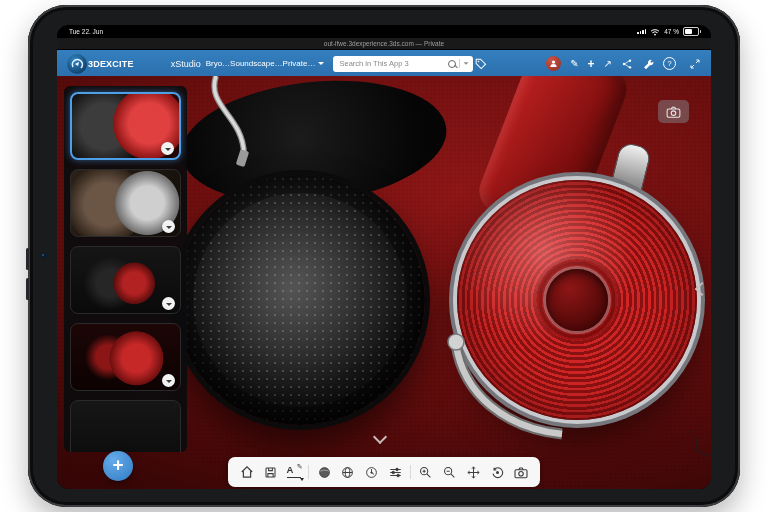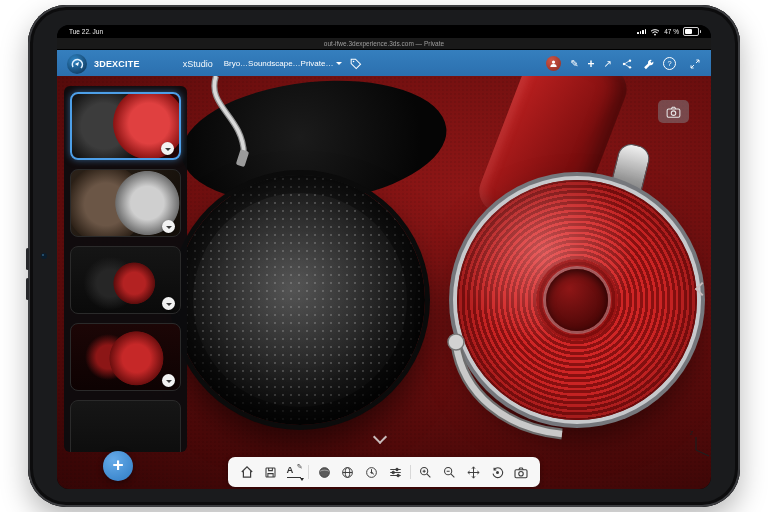--- a/index.html
+++ b/index.html
@@ -20,21 +20,21 @@
   .sb-right{display:flex;align-items:center;gap:4px;}
   .sig{display:flex;align-items:flex-end;gap:1px;}
   .sig i{display:block;width:1.5px;background:#fff;border-radius:.5px;}
   .bat{position:relative;width:14px;height:7px;border:1px solid #cfcfcf;border-radius:2px;}
   .bat::after{content:'';position:absolute;right:-3px;top:2px;width:1.5px;height:3px;background:#cfcfcf;border-radius:1px;}
   .bat-fill{position:absolute;left:1px;top:1px;bottom:1px;width:50%;background:#fff;border-radius:1px;}
 
   .urlbar{height:11px;display:flex;align-items:center;justify-content:center;background:#191919;color:#9e9e9e;font-size:6.5px;border-bottom:1px solid #000;}
 
   
-  .appbar{height:27px;display:flex;align-items:center;gap:7px;padding:0 10px;color:#fff;
+  .appbar{height:27px;display:flex;align-items:center;gap:1px;padding:0 10px;color:#fff;
     background:linear-gradient(#357fbe,#2b6fae);}
   .logo{width:20px;height:20px;border-radius:50%;background:radial-gradient(circle at 38% 32%,#2f86c6,#123f66 78%);display:flex;align-items:center;justify-content:center;flex:0 0 auto;}
   .brand{font-weight:bold;font-size:9px;letter-spacing:.2px;}
   .appname{font-size:9px;opacity:.95;margin-left:36px;}
   .doc{font-size:8px;margin-left:4px;white-space:nowrap;display:flex;align-items:center;gap:3px;}
   .caret-down{width:0;height:0;border-left:3px solid transparent;border-right:3px solid transparent;border-top:3.5px solid #fff;display:inline-block;}
   .search{margin-left:8px;width:132px;height:16px;background:#fff;border-radius:3px;display:flex;align-items:center;padding:0 4px;gap:3px;}
   .search input{border:none;outline:none;flex:1;width:0;font-size:7.5px;color:#333;font-family:"Liberation Sans",sans-serif;background:transparent;}
   .search input::placeholder{color:#8a8a8a;}
   .mag{position:relative;width:6px;height:6px;border:1.2px solid #6b6b6b;border-radius:50%;flex:0 0 auto;}
@@ -159,20 +159,26 @@
           <path d="M4 11a5 5 0 1 1 8 1" stroke="#dff0ff" stroke-width="1.6" fill="none"></path>
           <path d="M6 8l4-2-1 4z" fill="#fff"></path>
         </svg>
       </div>
       <span class="brand">3DEXCITE</span>
       <span class="appname">xStudio</span>
       <span class="doc">
         <span>Bryo…Soundscape…Private…</span>
         <i class="caret-down"></i>
       </span>
+      <span class="search">
+        <input placeholder="Search in This App 3" style="">
+        <i class="mag"></i>
+        <i class="sdiv"></i>
+        <i class="caret-down caret-grey"></i>
+      </span>
       <svg width="13" height="13" viewBox="0 0 18 18">
         <path d="M3 9V3h6l7 7-6 6z" stroke="#fff" stroke-width="1.4" fill="none"></path>
         <circle cx="6.3" cy="6.3" r="1.1" fill="#fff"></circle>
       </svg>
       <span class="appbar-right">
         <span class="avatar">
           <svg width="9" height="9" viewBox="0 0 10 10">
             <circle cx="5" cy="3.4" r="1.8" fill="#fff"></circle>
               <path d="M1.5 9a3.5 3.5 0 0 1 7 0z" fill="#fff"></path>
           </svg>

